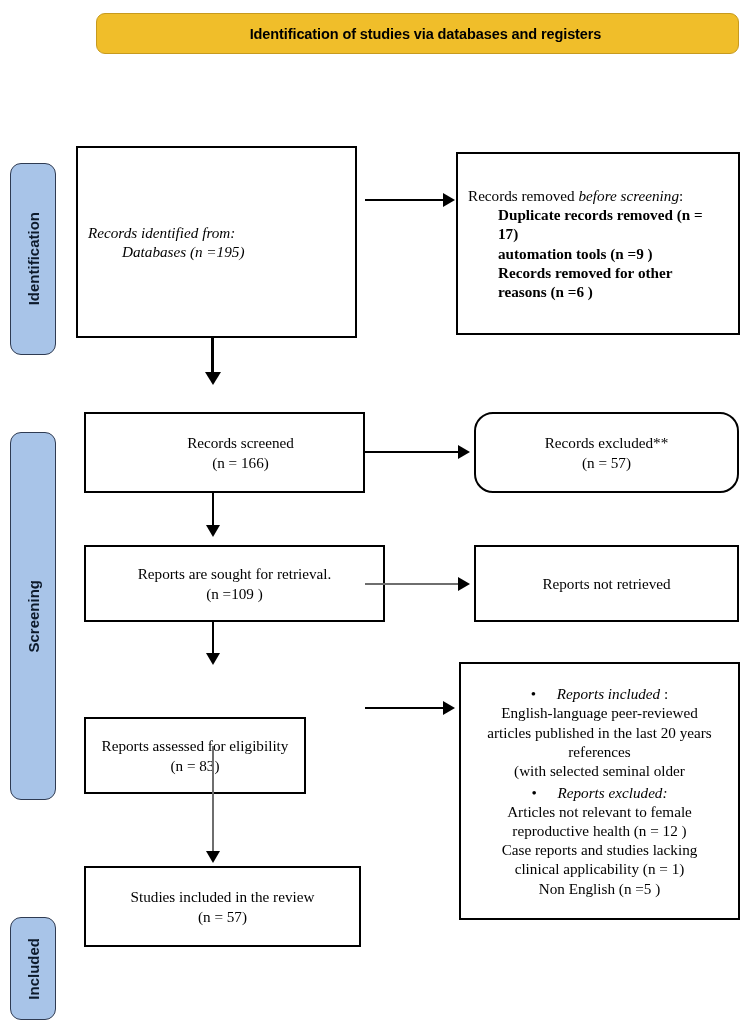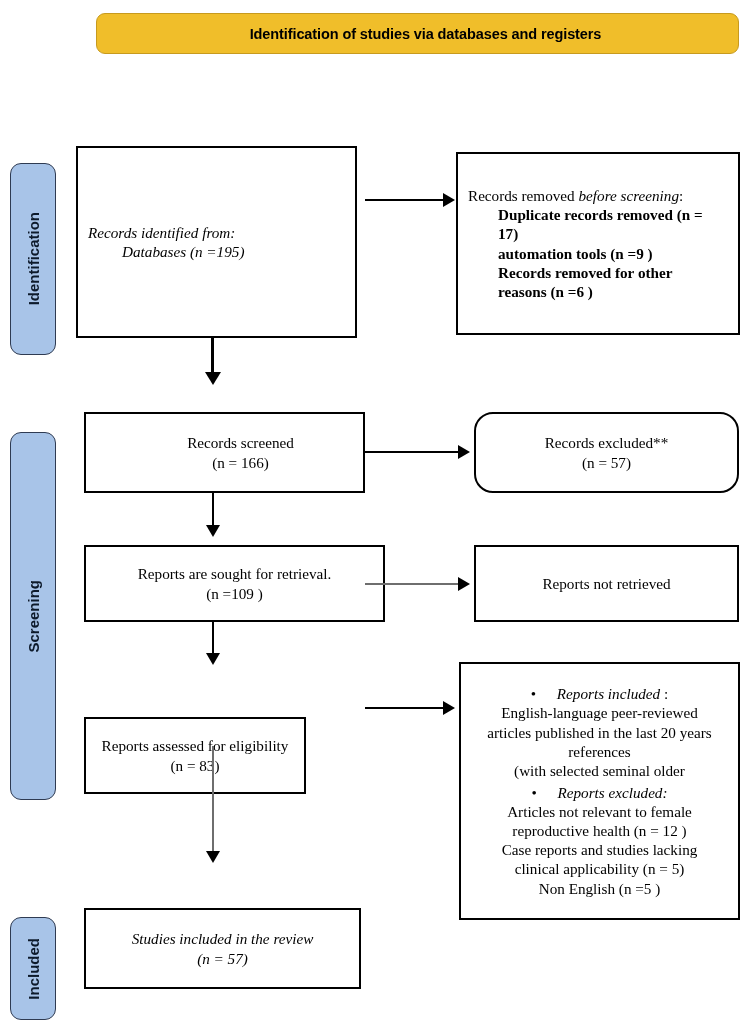--- a/index.html
+++ b/index.html
@@ -101,21 +101,21 @@
 
   
   #box-records-identified { left: 76px;  top: 146px; width: 281px; height: 192px; font-style: italic; }
   #box-records-removed    { left: 456px; top: 152px; width: 284px; height: 183px; }
   #box-records-screened   { left: 84px;  top: 412px; width: 281px; height: 81px; padding-left: 32px;  }
   #box-records-excluded   { left: 474px; top: 412px; width: 265px; height: 81px; border-radius: 19px;  }
   #box-reports-sought     { left: 84px;  top: 545px; width: 301px; height: 77px;  }
   #box-reports-not-retr   { left: 474px; top: 545px; width: 265px; height: 77px;  }
   #box-reports-assessed   { left: 84px;  top: 669px; width: 222px; height: 77px; margin-top: 48px;  }
   #box-reports-incl-excl  { left: 459px; top: 662px; width: 281px; height: 258px; }
-  #box-studies-included   { left: 84px;  top: 908px; width: 277px; height: 81px; font-style: italic;  }
+  #box-studies-included   { left: 84px;  top: 866px; width: 277px; height: 81px;  }
 
   
   .bullet-row {
     display: block;
     text-align: center;
     padding-left: 0;
   }
   .bullet-row .bdot {
     display: inline-block;
     width: 26px;
@@ -233,21 +233,21 @@
       <div class="bullet-row"><span class="bdot">•</span><span class="ital">Reports included</span><span> :</span></div>
       <div>English-language peer-reviewed</div>
       <div>articles published in the last 20 years</div>
       <div>references</div>
       <div>(with selected seminal older</div>
       <div class="blockgap"></div>
       <div class="bullet-row"><span class="bdot">•</span><span class="ital">Reports excluded:</span></div>
       <div>Articles not relevant to female</div>
       <div>reproductive health (n = 12 )</div>
       <div>Case reports and studies lacking</div>
-      <div>clinical applicability (n = 5)</div>
+      <div>clinical applicability (n = 1)</div>
       <div>Non English (n =5 )</div>
     </div>
   </div>
 
   <div class="flow-box" id="box-studies-included">
     <div class="box-body center">
       <div>Studies included in the review</div>
       <div>(n = 57)</div>
     </div>
   </div>

